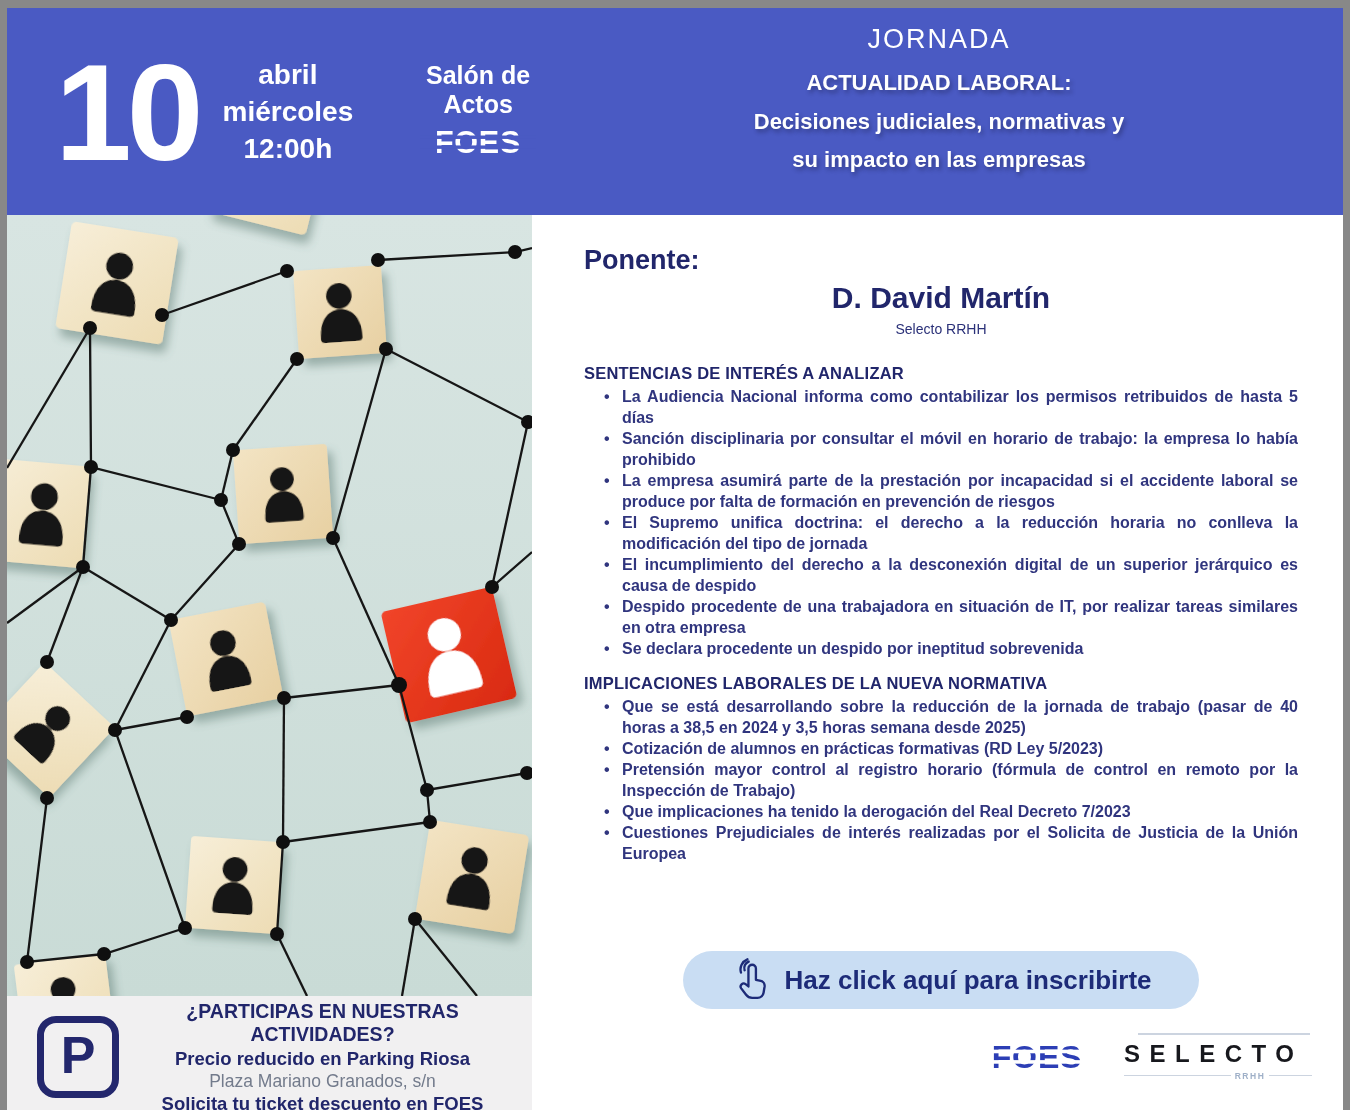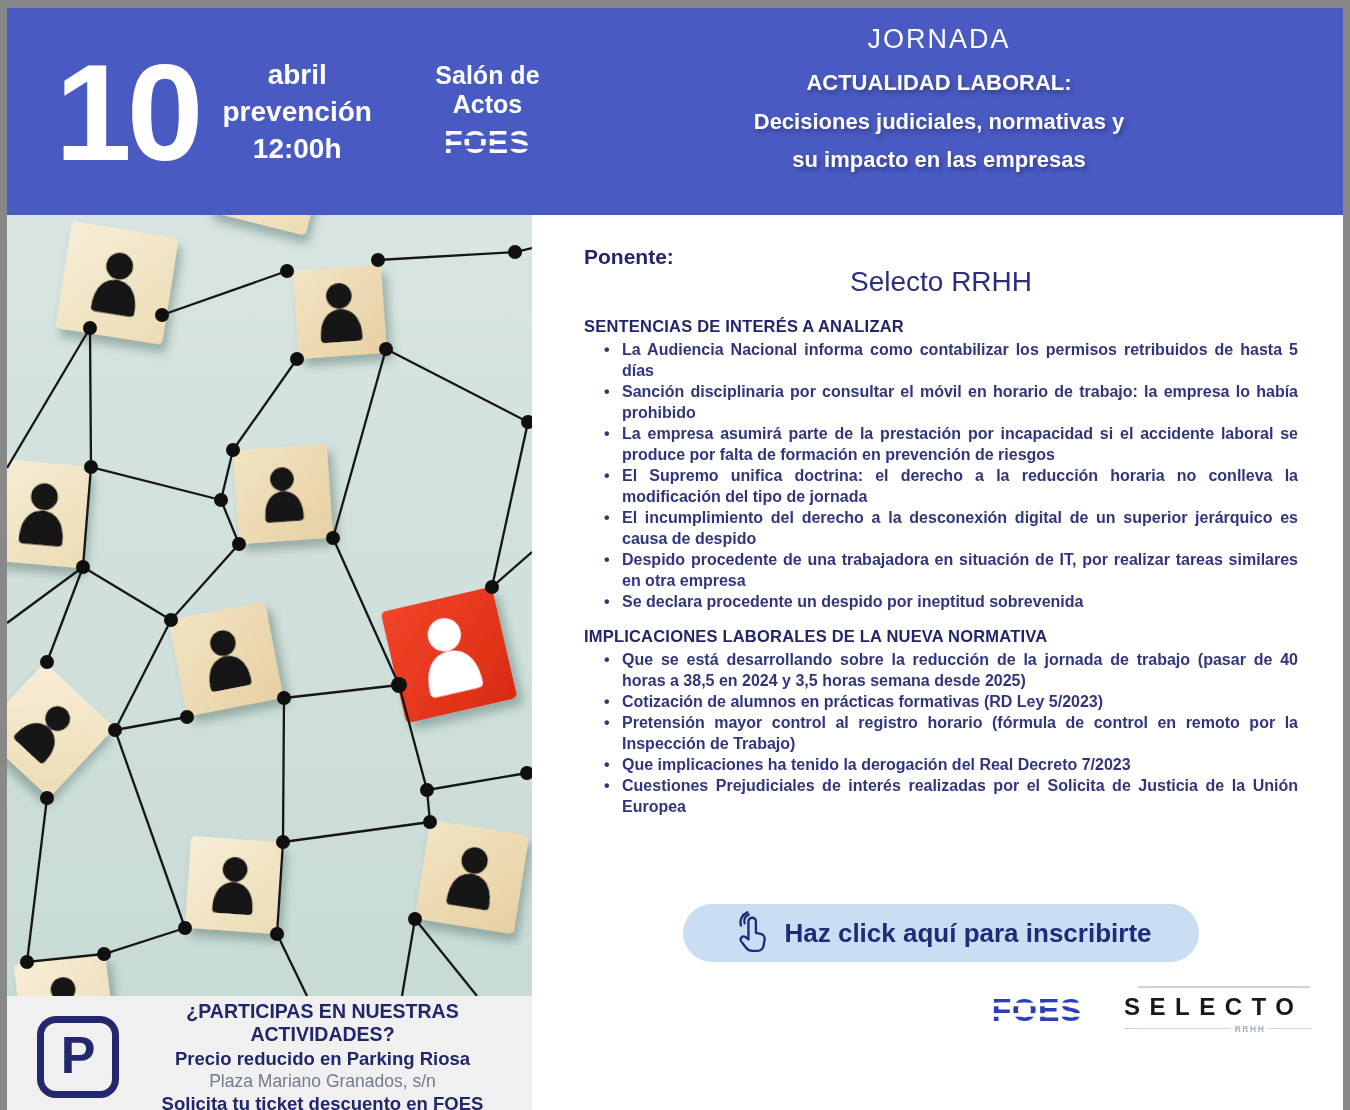--- a/index.html
+++ b/index.html
@@ -42,24 +42,24 @@
   .p-badge{width:82px;height:82px;border:7px solid #23276d;border-radius:19px;
     margin-left:30px;flex:none;display:flex;align-items:center;justify-content:center;
     color:#23276d;font-size:52px;font-weight:800;padding-bottom:4px;}
   .p-text{flex:1;text-align:center;color:var(--navy);padding-right:6px;}
   .p-q{font-size:19.5px;font-weight:800;line-height:23px;}
   .p-offer{font-size:18.5px;font-weight:700;line-height:22px;margin-top:2px;}
   .p-addr{font-size:17.5px;font-weight:400;line-height:21px;color:var(--gray);margin-top:1px;}
   .p-note{font-size:18.5px;font-weight:700;line-height:22px;margin-top:1px;}
   
   .right{width:825px;padding:0 45px 0 52px;color:var(--body);}
-  .lbl{color:var(--navy);font-size:21px;font-weight:800;}
+  .lbl{color:var(--navy);font-size:27px;font-weight:800;}
   .ponente{margin-top:30px;}
   .speaker-name{margin-top:4px;text-align:center;font-size:30px;font-weight:800;color:var(--navy);line-height:36px;}
-  .speaker-org{text-align:center;font-size:28px;font-weight:400;color:#2a3078;line-height:26px;}
+  .speaker-org{text-align:center;font-size:14px;font-weight:400;color:#2a3078;line-height:26px;}
   .programa{margin-top:18px;}
   .sec-head{margin-top:22px;color:var(--navy);font-size:16.5px;font-weight:800;letter-spacing:.2px;}
   .sec-head.second{margin-top:15px;}
   ul.bullets{list-style:none;margin-top:3px;padding-left:14px;font-weight:bold;}
   ul.bullets li{
     position:relative;padding-left:24px;font-size:16px;line-height:21px;
     text-align:justify;color:var(--body);
   }
   ul.bullets li::before{
     content:"•";position:absolute;left:6px;top:0;font-size:16px;color:var(--body);
@@ -88,21 +88,21 @@
 </head>
 <body>
 
 <div class="poster">
 
   <header class="hdr">
     <div class="hdr-left">
       <div class="day">10</div>
       <div class="date-col">
         <div>abril</div>
-        <div>prevención</div>
+        <div>miércoles</div>
         <div>12:00h</div>
       </div>
       <div class="venue-col">
         <div class="venue-name">Salón de Actos</div>
         <svg class="foes-hdr" viewBox="0 0 152 40" aria-hidden="true">
           <text x="76" y="34" text-anchor="middle" font-size="40" font-weight="900" letter-spacing="1" font-family="Liberation Sans, DejaVu Sans, sans-serif">FOES</text>
           <rect x="0" y="11.5" width="152" height="4.5"></rect>
           <rect x="0" y="24.5" width="152" height="4.5"></rect>
         </svg>
       </div>
@@ -263,20 +263,21 @@
           <div class="p-q">¿PARTICIPAS EN NUESTRAS ACTIVIDADES?</div>
           <div class="p-offer">Precio reducido en Parking Riosa</div>
           <div class="p-addr">Plaza Mariano Granados, s/n</div>
           <div class="p-note">Solicita tu ticket descuento en FOES</div>
         </div>
       </div>
     </aside>
 
     <main class="right">
       <div class="lbl ponente">Ponente:</div>
+      <div class="speaker-name">D. David Martín</div>
       <div class="speaker-org">Selecto RRHH</div>
 
 
       <div class="sec-head">SENTENCIAS DE INTERÉS A ANALIZAR</div>
       <ul class="bullets">
           <li>La Audiencia Nacional informa como contabilizar los permisos retribuidos de hasta 5 días</li>
           <li>Sanción disciplinaria por consultar el móvil en horario de trabajo: la empresa lo había prohibido</li>
           <li>La empresa asumirá parte de la prestación por incapacidad si el accidente laboral se produce por falta de formación en prevención de riesgos</li>
           <li>El Supremo unifica doctrina: el derecho a la reducción horaria no conlleva la modificación del tipo de jornada</li>
           <li>El incumplimiento del derecho a la desconexión digital de un superior jerárquico es causa de despido</li>

